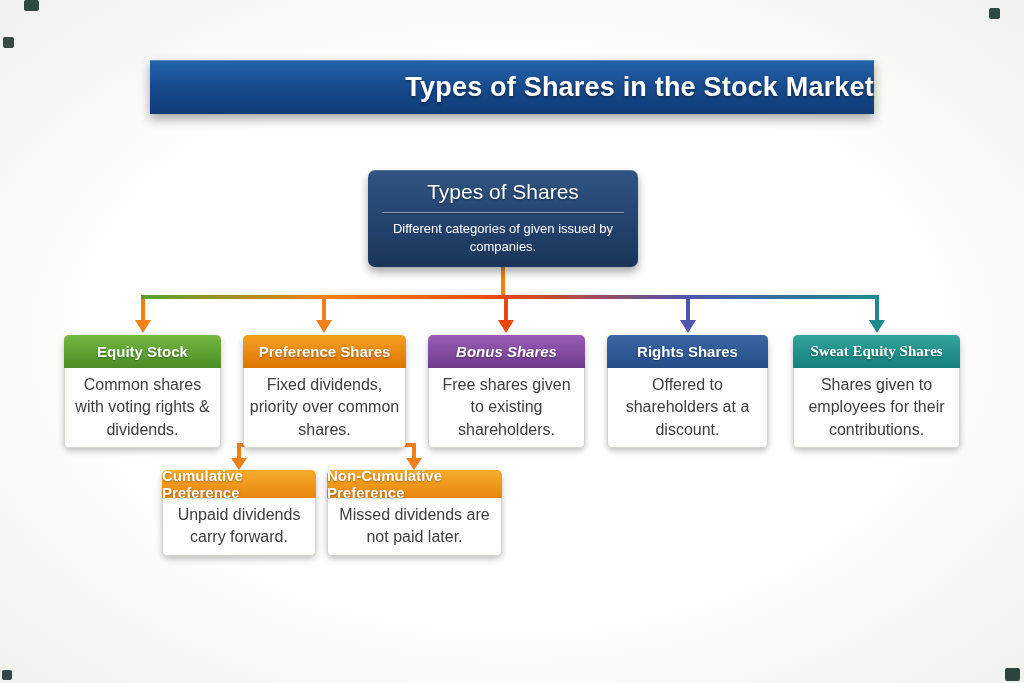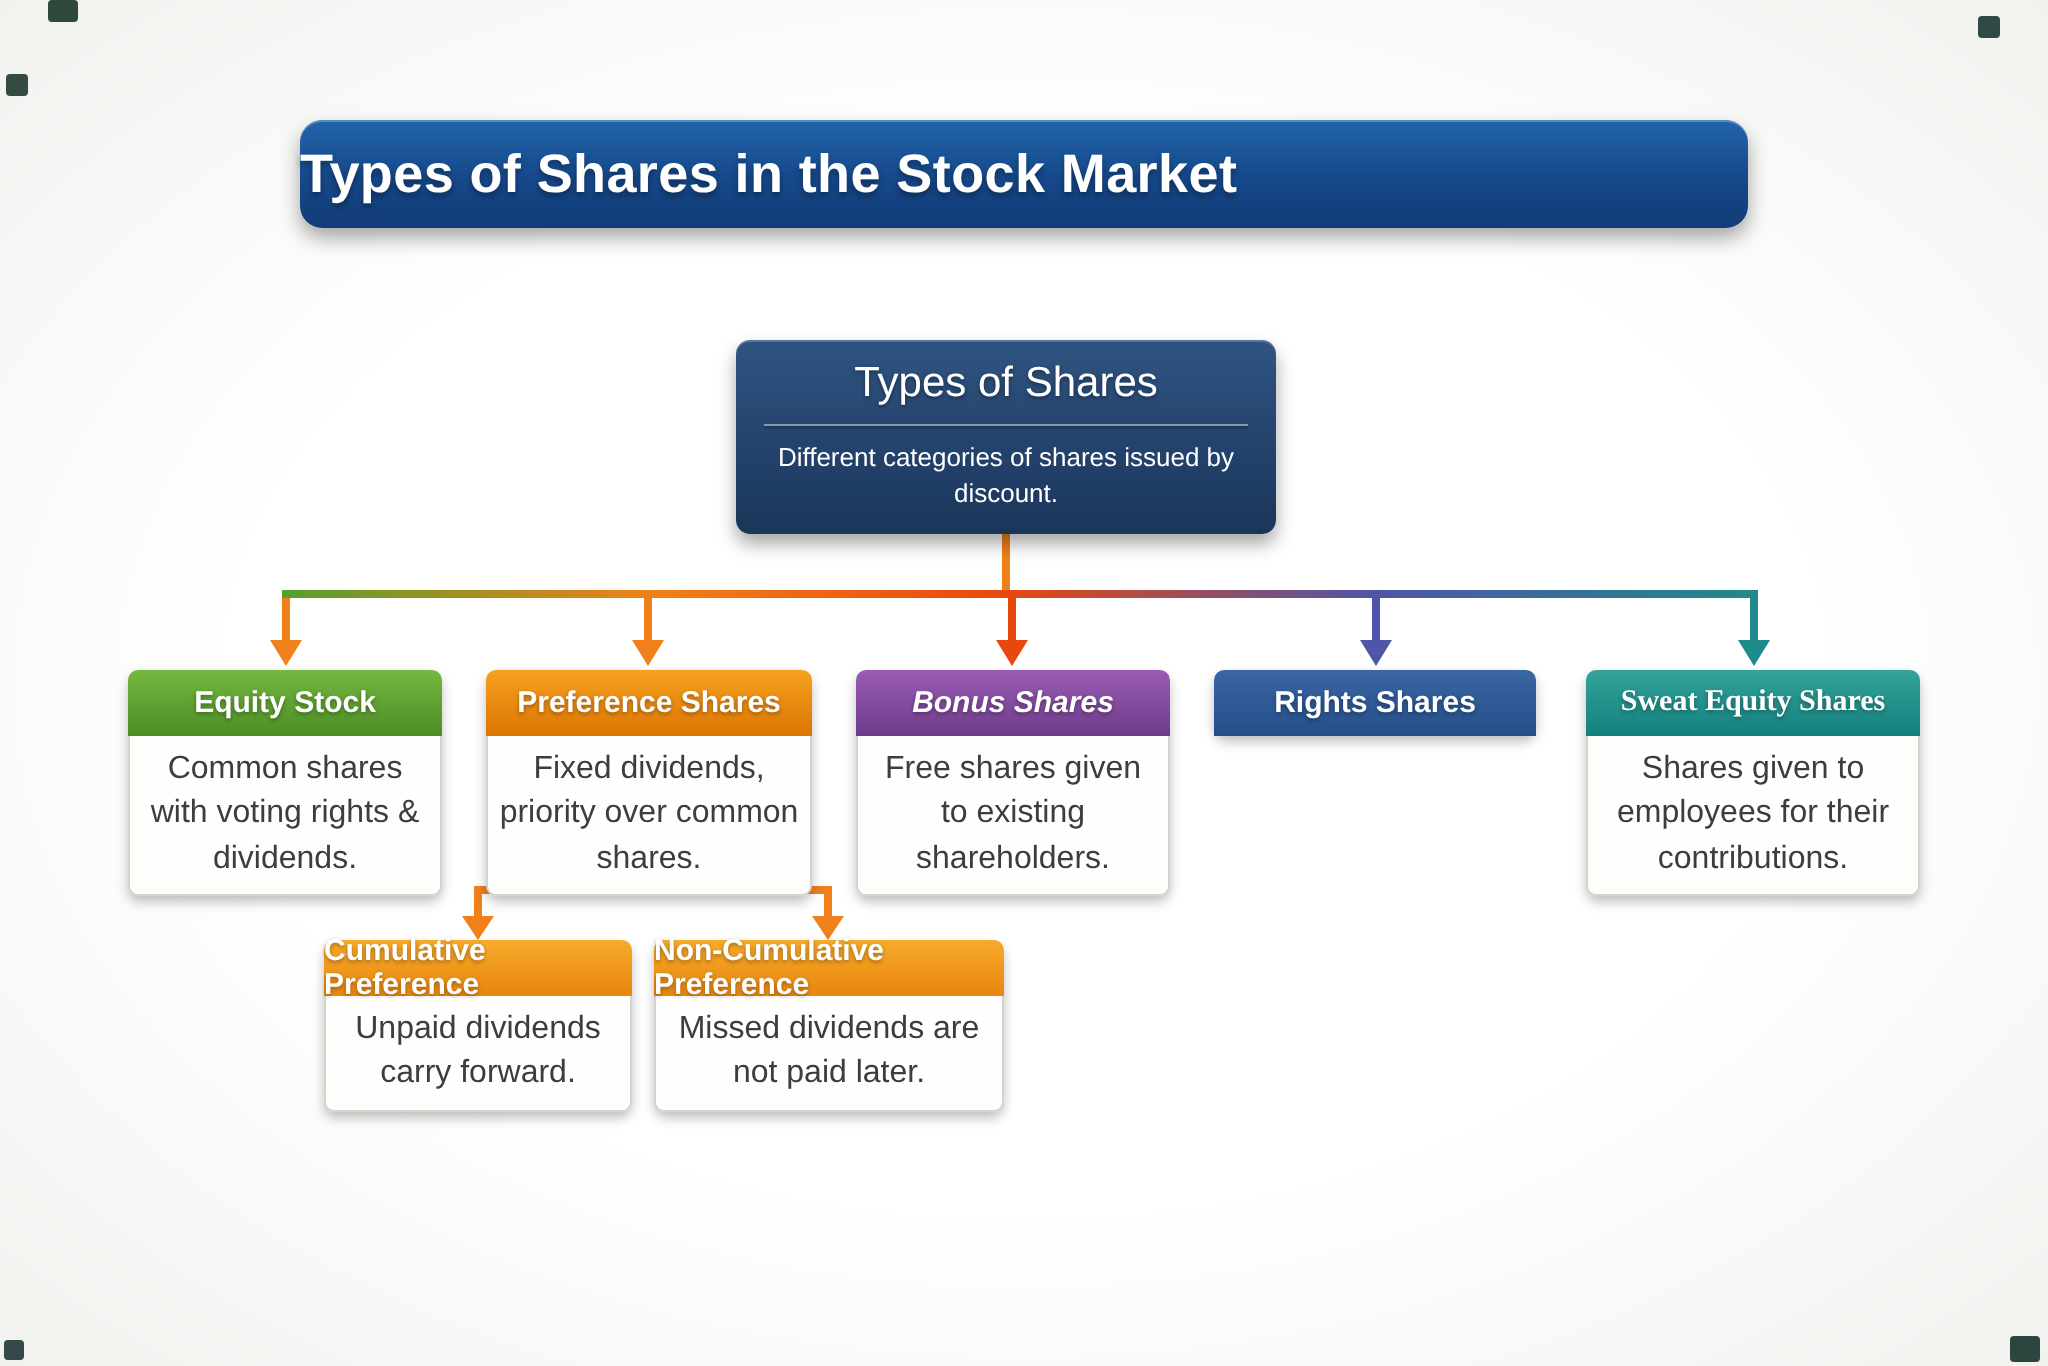--- a/index.html
+++ b/index.html
@@ -6,23 +6,23 @@
   .canvas {
     position:relative; width:1024px; height:683px; overflow:hidden;
     background: radial-gradient(ellipse at center, #ffffff 55%, #f1f1ee 100%);
     font-family:"Liberation Sans", sans-serif;
   }
 
   
   .banner {
     position:absolute; left:150px; top:60px; width:724px; height:54px;
     background:linear-gradient(180deg,#2264ab 0%, #16488a 55%, #113c77 100%);
-    border-radius:11px;
+    border-radius:0;
     box-shadow:0 5px 10px rgba(0,0,0,.35), inset 0 1px 0 rgba(255,255,255,.25);
-    display:flex; align-items:center; justify-content:flex-start;
+    display:flex; align-items:center; justify-content:flex-end;
   }
   .banner .title {
     color:#fff; font-size:27px; font-weight:bold; letter-spacing:.2px;
     text-shadow:0 2px 3px rgba(0,0,0,.35);
   }
 
   
   .root-node {
     position:absolute; left:368px; top:170px; width:270px; height:97px;
     background:linear-gradient(180deg,#305481 0%, #22416b 60%, #1b3558 100%);
@@ -123,40 +123,41 @@
       <polygon points="231,458 247,458 239,470" fill="#f08019"></polygon>
 
       <line x1="414" y1="445" x2="414" y2="459" stroke="#f08019" stroke-width="4"></line>
       <polygon points="406,458 422,458 414,470" fill="#f08019"></polygon>
     </g>
   </svg>
 
   <div class="root-node">
     <div class="root-title">Types of Shares</div>
     <div class="root-divider"></div>
-    <div class="root-subtitle">Different categories of shares issued by discount.</div>
+    <div class="root-subtitle">Different categories of given issued by companies.</div>
   </div>
 
   <div class="node lvl1" style="left:64px; top:335px; width:157px;">
     <div class="node-header hdr-green">Equity Stock</div>
     <div class="node-body">Common shares with voting rights &amp; dividends.</div>
   </div>
 
   <div class="node lvl1" style="left:243px; top:335px; width:163px;">
     <div class="node-header hdr-orange">Preference Shares</div>
     <div class="node-body">Fixed dividends, priority over common shares.</div>
   </div>
 
   <div class="node lvl1" style="left:428px; top:335px; width:157px;">
     <div class="node-header hdr-purple">Bonus Shares</div>
     <div class="node-body">Free shares given to existing shareholders.</div>
   </div>
 
   <div class="node lvl1" style="left:607px; top:335px; width:161px;">
     <div class="node-header hdr-blue">Rights Shares</div>
+    <div class="node-body">Offered to shareholders at a discount.</div>
   </div>
 
   <div class="node lvl1" style="left:793px; top:335px; width:167px;">
     <div class="node-header hdr-teal">Sweat Equity Shares</div>
     <div class="node-body">Shares given to employees for their contributions.</div>
   </div>
 
   <div class="node lvl2" style="left:162px; top:470px; width:154px;">
     <div class="node-header hdr-suborange">Cumulative Preference</div>
     <div class="node-body">Unpaid dividends carry forward.</div>

